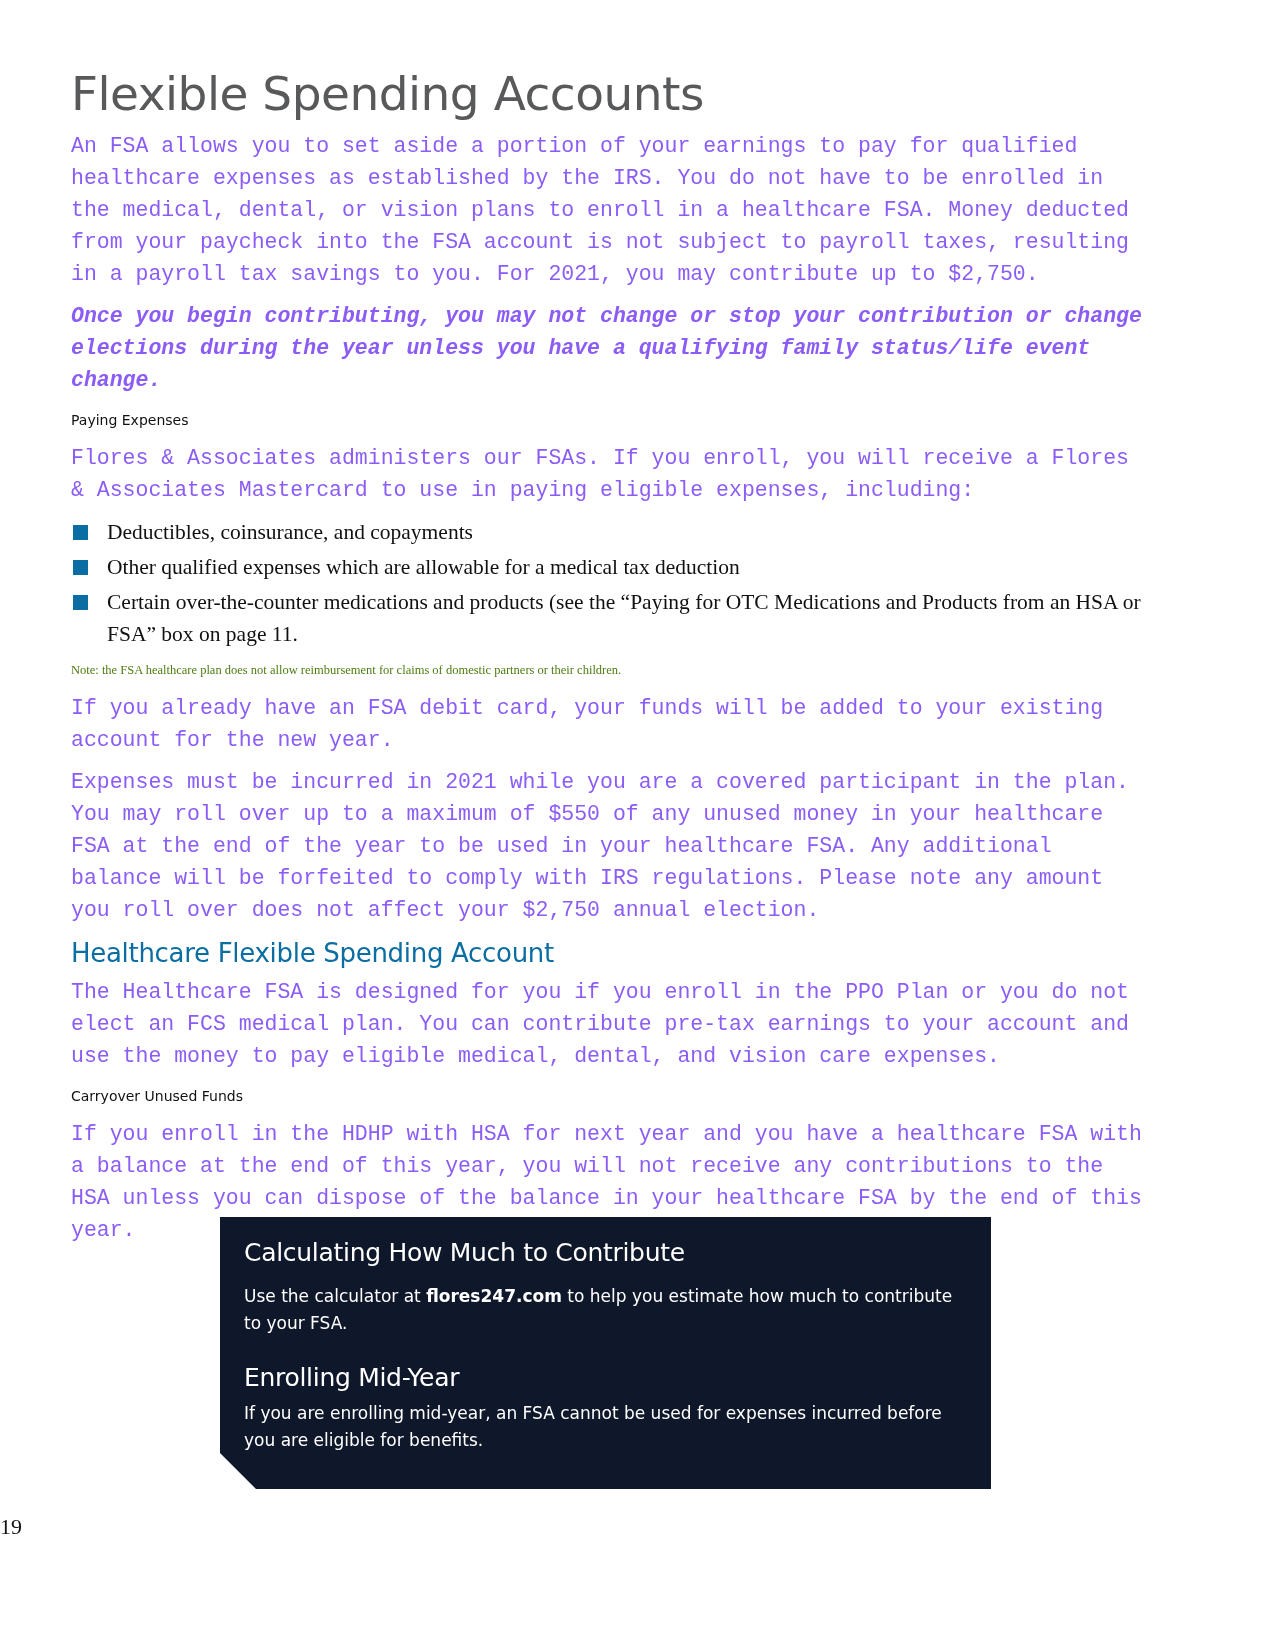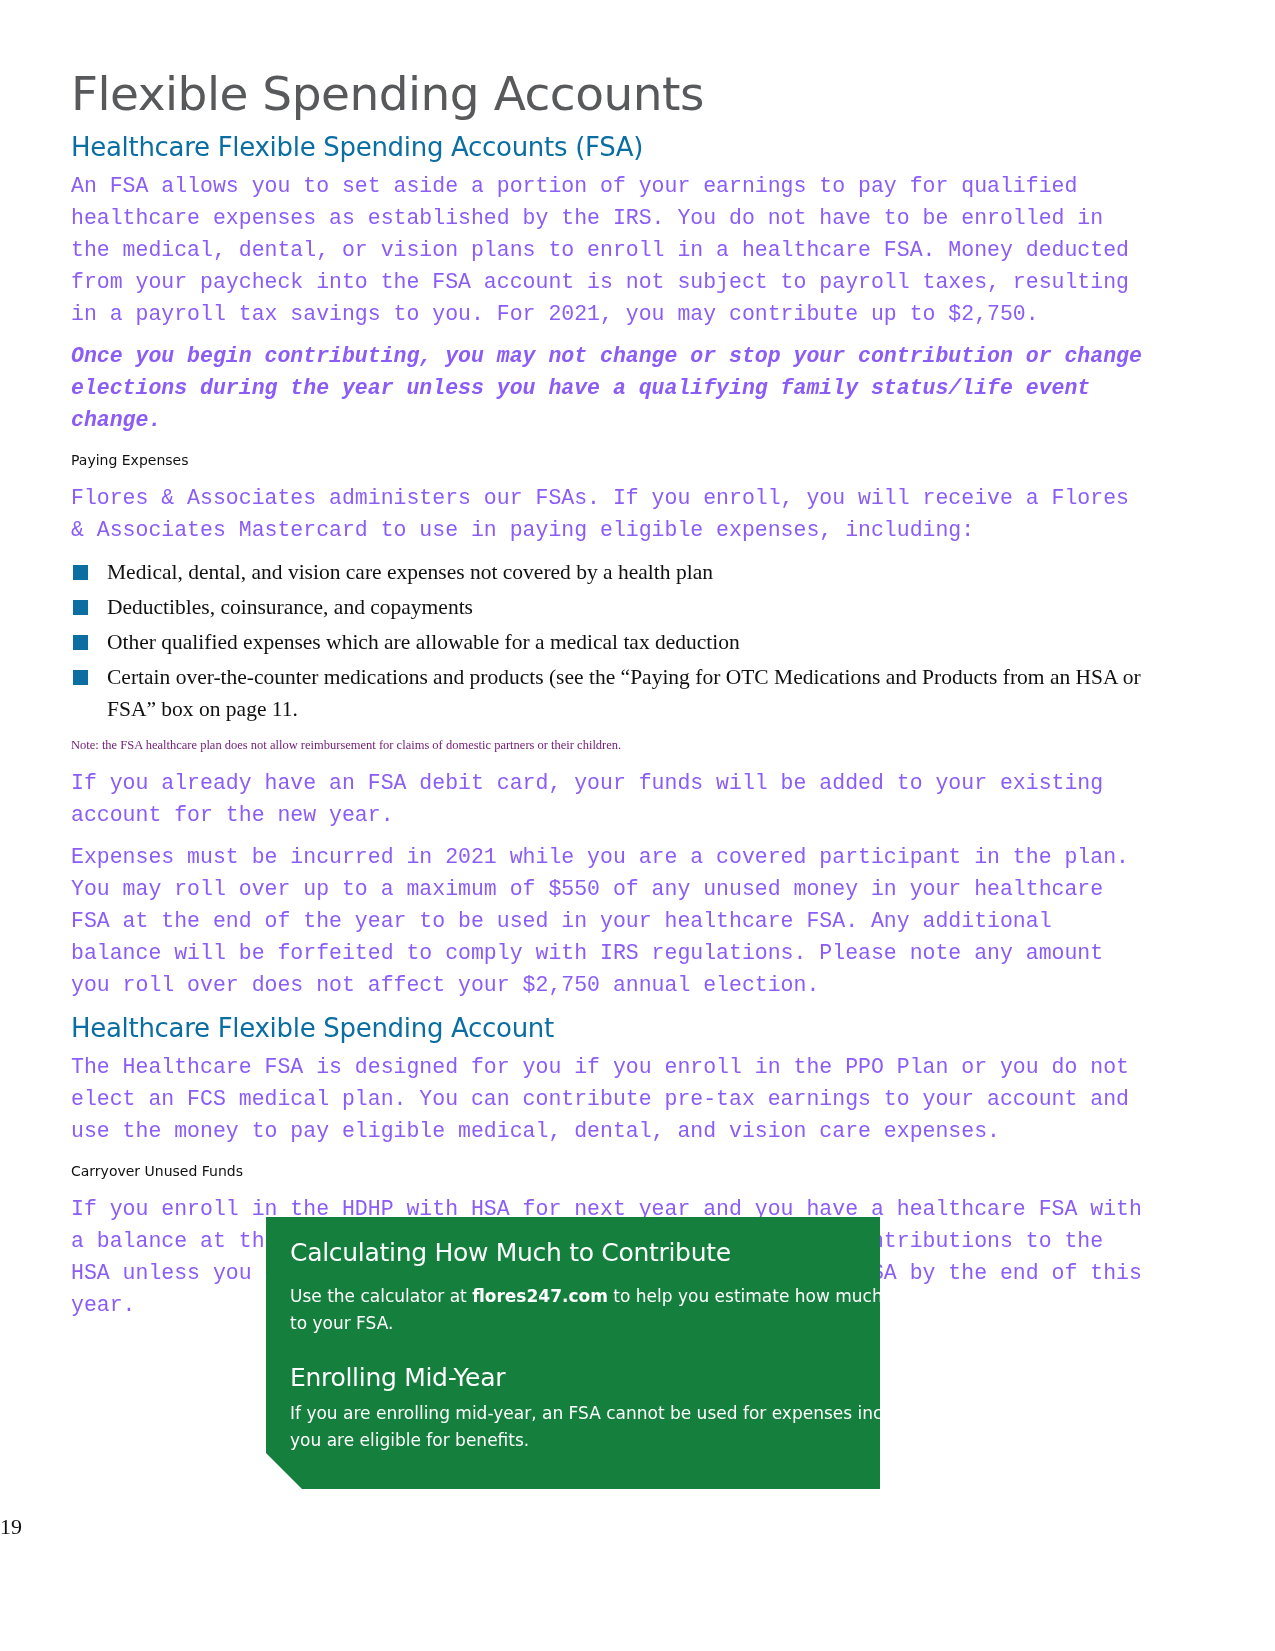--- a/index.html
+++ b/index.html
@@ -3,47 +3,46 @@
   <meta charset="utf-8">
   <style>
     html, body { margin: 0; padding: 0; background: #ffffff; }
     body { width: 1275px; height: 1651px; position: relative; overflow: hidden; }
     .page { position: absolute; left: 71px; top: 62px; width: 1075px; color: #1a1a1a; }
     .h1 { font-family: "DejaVu Sans", sans-serif; font-size: 47px; color: #58595b; font-weight: normal; margin: 0 0 4px 0; letter-spacing: -0.5px; line-height: 64px; }
     .h2 { font-family: "DejaVu Sans", sans-serif; font-size: 26px; color: #0a6ea3; font-weight: normal; margin: 0 0 6px 0; line-height: 34px; letter-spacing: -0.3px; }
     .h3 { font-family: "DejaVu Sans", sans-serif; font-size: 14px; color: #111; font-weight: normal; margin: 6px 0 8px 0; line-height: 28px; }
     .p { font-family: Liberation Mono, monospace; font-size: 21.5px; line-height: 32px; margin: 0 0 10px 0; color: #8b5cf6; }
     .p.em { font-style: italic; font-weight: bold; }
-    .note { font-family: "Liberation Serif", serif; font-size: 12.5px; line-height: 20px; margin: 6px 0 12px 0; color: #701a75; }
+    .note { font-family: "Liberation Serif", serif; font-size: 12.5px; line-height: 20px; margin: 6px 0 12px 0; color: #4d7c0f; }
     ul.bullets { list-style: none; padding: 0; margin: 0 0 10px 0; }
     ul.bullets li { position: relative; padding-left: 36px; font-family: "Liberation Serif", serif; font-size: 21.5px; line-height: 32px; margin-bottom: 3px; color: #111; }
     ul.bullets li .sq { position: absolute; left: 2px; top: 9px; width: 15px; height: 15px; background: #0a6ea3; }
     .sec2 { margin-top: 8px; }
-    .callout { position: absolute; left: 220px; top: 1217px; width: 614px; height: 272px; background: #15803d;
-      clip-path: polygon(0 0, 100% 0, 100% 100%, 36px 100%, 0 calc(100% - 36px)); color: #ffffff; margin-left: 46px; }
+    .callout { position: absolute; left: 220px; top: 1217px; width: 771px; height: 272px; background: #0f172a;
+      clip-path: polygon(0 0, 100% 0, 100% 100%, 36px 100%, 0 calc(100% - 36px)); color: #ffffff; }
     .callout .ch { font-family: "DejaVu Sans", sans-serif; font-size: 25px; line-height: 32px; position: absolute; left: 24px; letter-spacing: -0.3px; }
     .callout .cb { font-family: "DejaVu Sans", sans-serif; font-size: 17px; line-height: 27px; position: absolute; left: 24px; width: 720px; }
     .callout .cb b { font-weight: bold; }
     .page-number { position: absolute; left: 0; width: 1210px; top: 1514px; text-align: left; font-family: "Liberation Serif", serif; font-size: 22px; color: #111; }
   </style>
 </head>
 <body>
 
 <div class="page">
   <h1 class="h1">Flexible Spending Accounts</h1>
 
-  <h2 class="h2">Healthcare Flexible Spending Accounts (FSA)</h2>
   <p class="p">An FSA allows you to set aside a portion of your earnings to pay for qualified healthcare expenses as established by the IRS. You do not have to be enrolled in the medical, dental, or vision plans to enroll in a healthcare FSA. Money deducted from your paycheck into the FSA account is not subject to payroll taxes, resulting in a payroll tax savings to you. For 2021, you may contribute up to $2,750.</p>
   <p class="p em">Once you begin contributing, you may not change or stop your contribution or change elections during the year unless you have a qualifying family status/life event change.</p>
 
   <h3 class="h3">Paying Expenses</h3>
   <p class="p">Flores &amp; Associates administers our FSAs. If you enroll, you will receive a Flores &amp; Associates Mastercard to use in paying eligible expenses, including:</p>
 
   <ul class="bullets">
-    <li><span class="sq"></span><span>Medical, dental, and vision care expenses not covered by a health plan</span></li>
+    <li><span class="sq"></span></li>
     <li><span class="sq"></span><span>Deductibles, coinsurance, and copayments</span></li>
     <li><span class="sq"></span><span>Other qualified expenses which are allowable for a medical tax deduction</span></li>
     <li><span class="sq"></span><span>Certain over-the-counter medications and products (see the “Paying for OTC Medications and Products from an HSA or FSA” box on page 11.</span></li>
   </ul>
 
   <p class="note">Note: the FSA healthcare plan does not allow reimbursement for claims of domestic partners or their children.</p>
   <p class="p">If you already have an FSA debit card, your funds will be added to your existing account for the new year.</p>
   <p class="p">Expenses must be incurred in 2021 while you are a covered participant in the plan. You may roll over up to a maximum of $550 of any unused money in your healthcare FSA at the end of the year to be used in your healthcare FSA. Any additional balance will be forfeited to comply with IRS regulations. Please note any amount you roll over does not affect your $2,750 annual election.</p>
 
   <div class="sec2">

